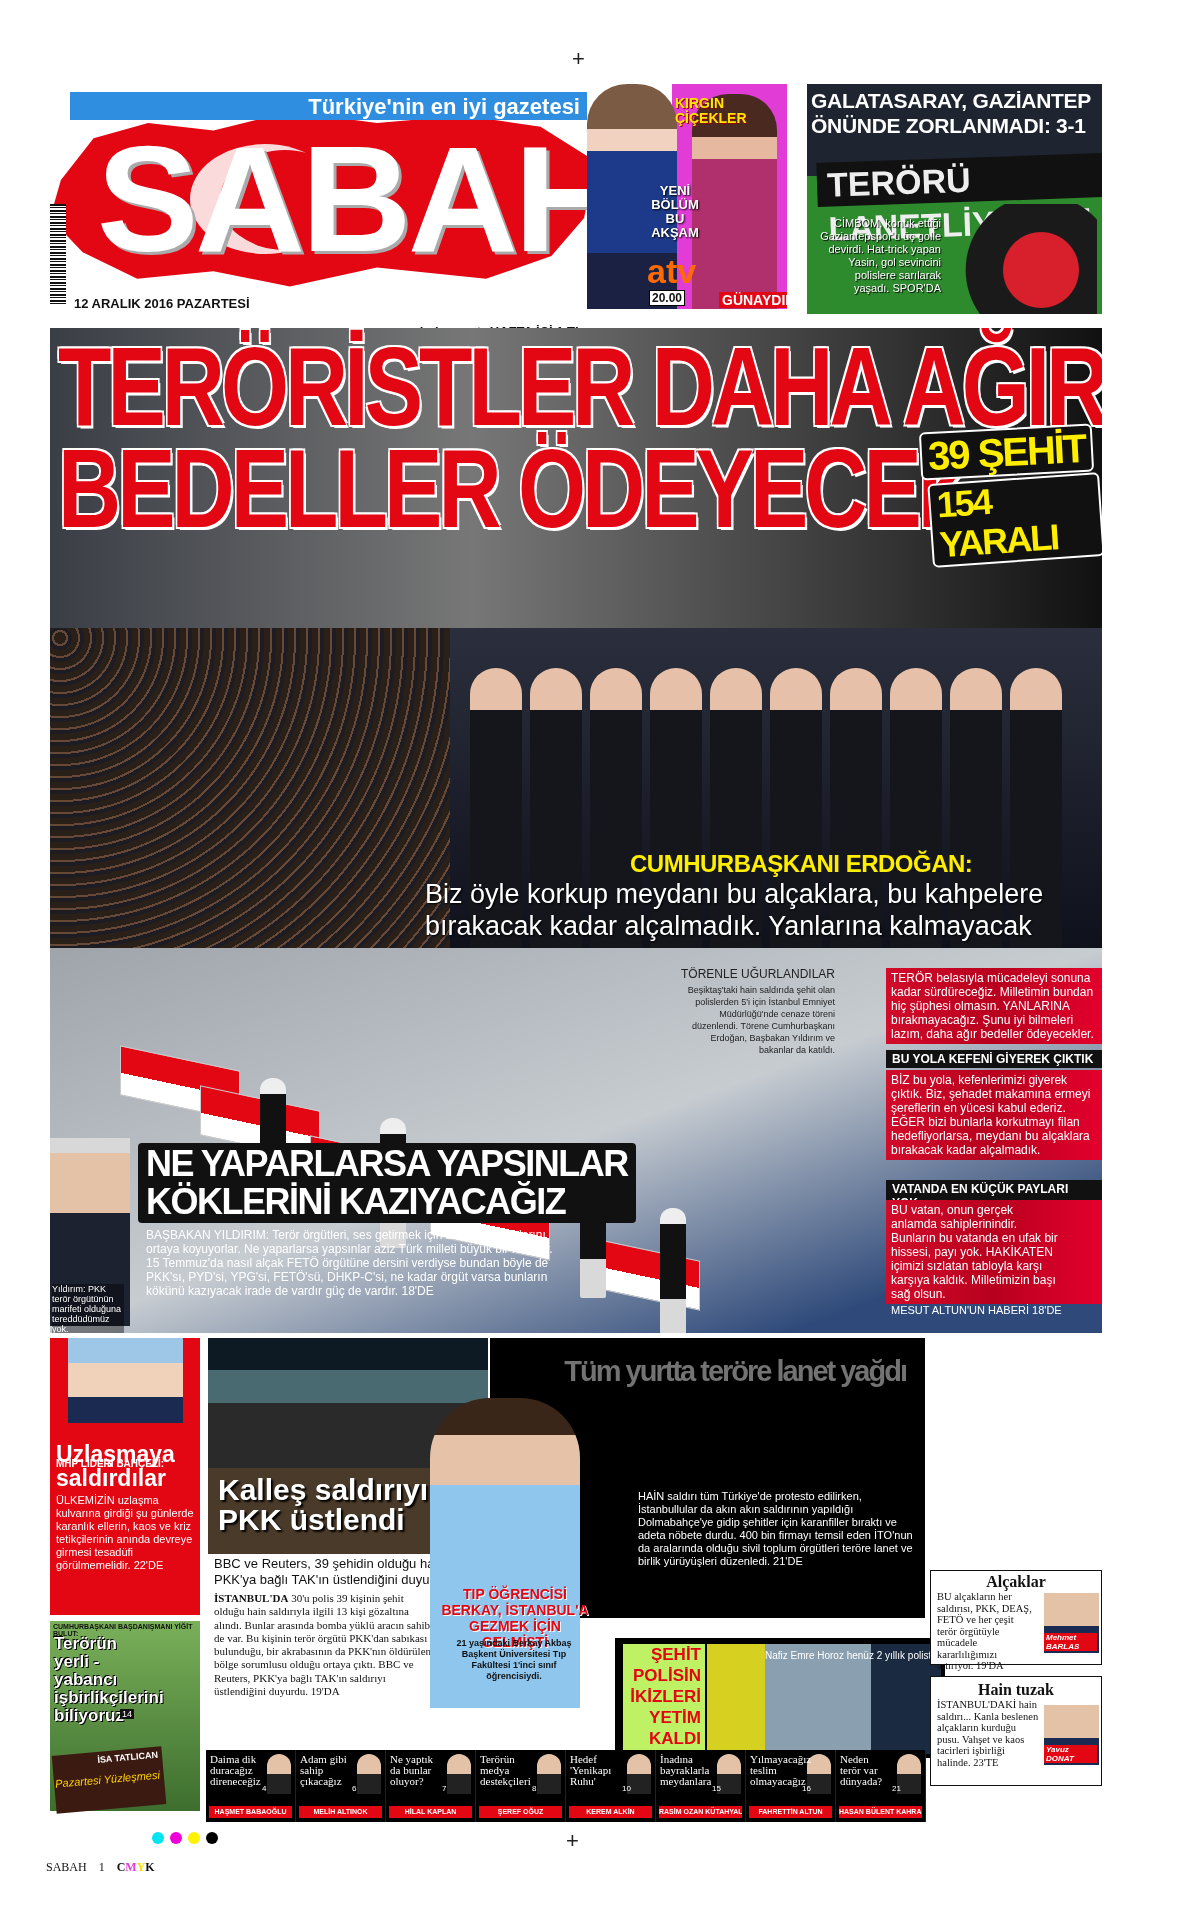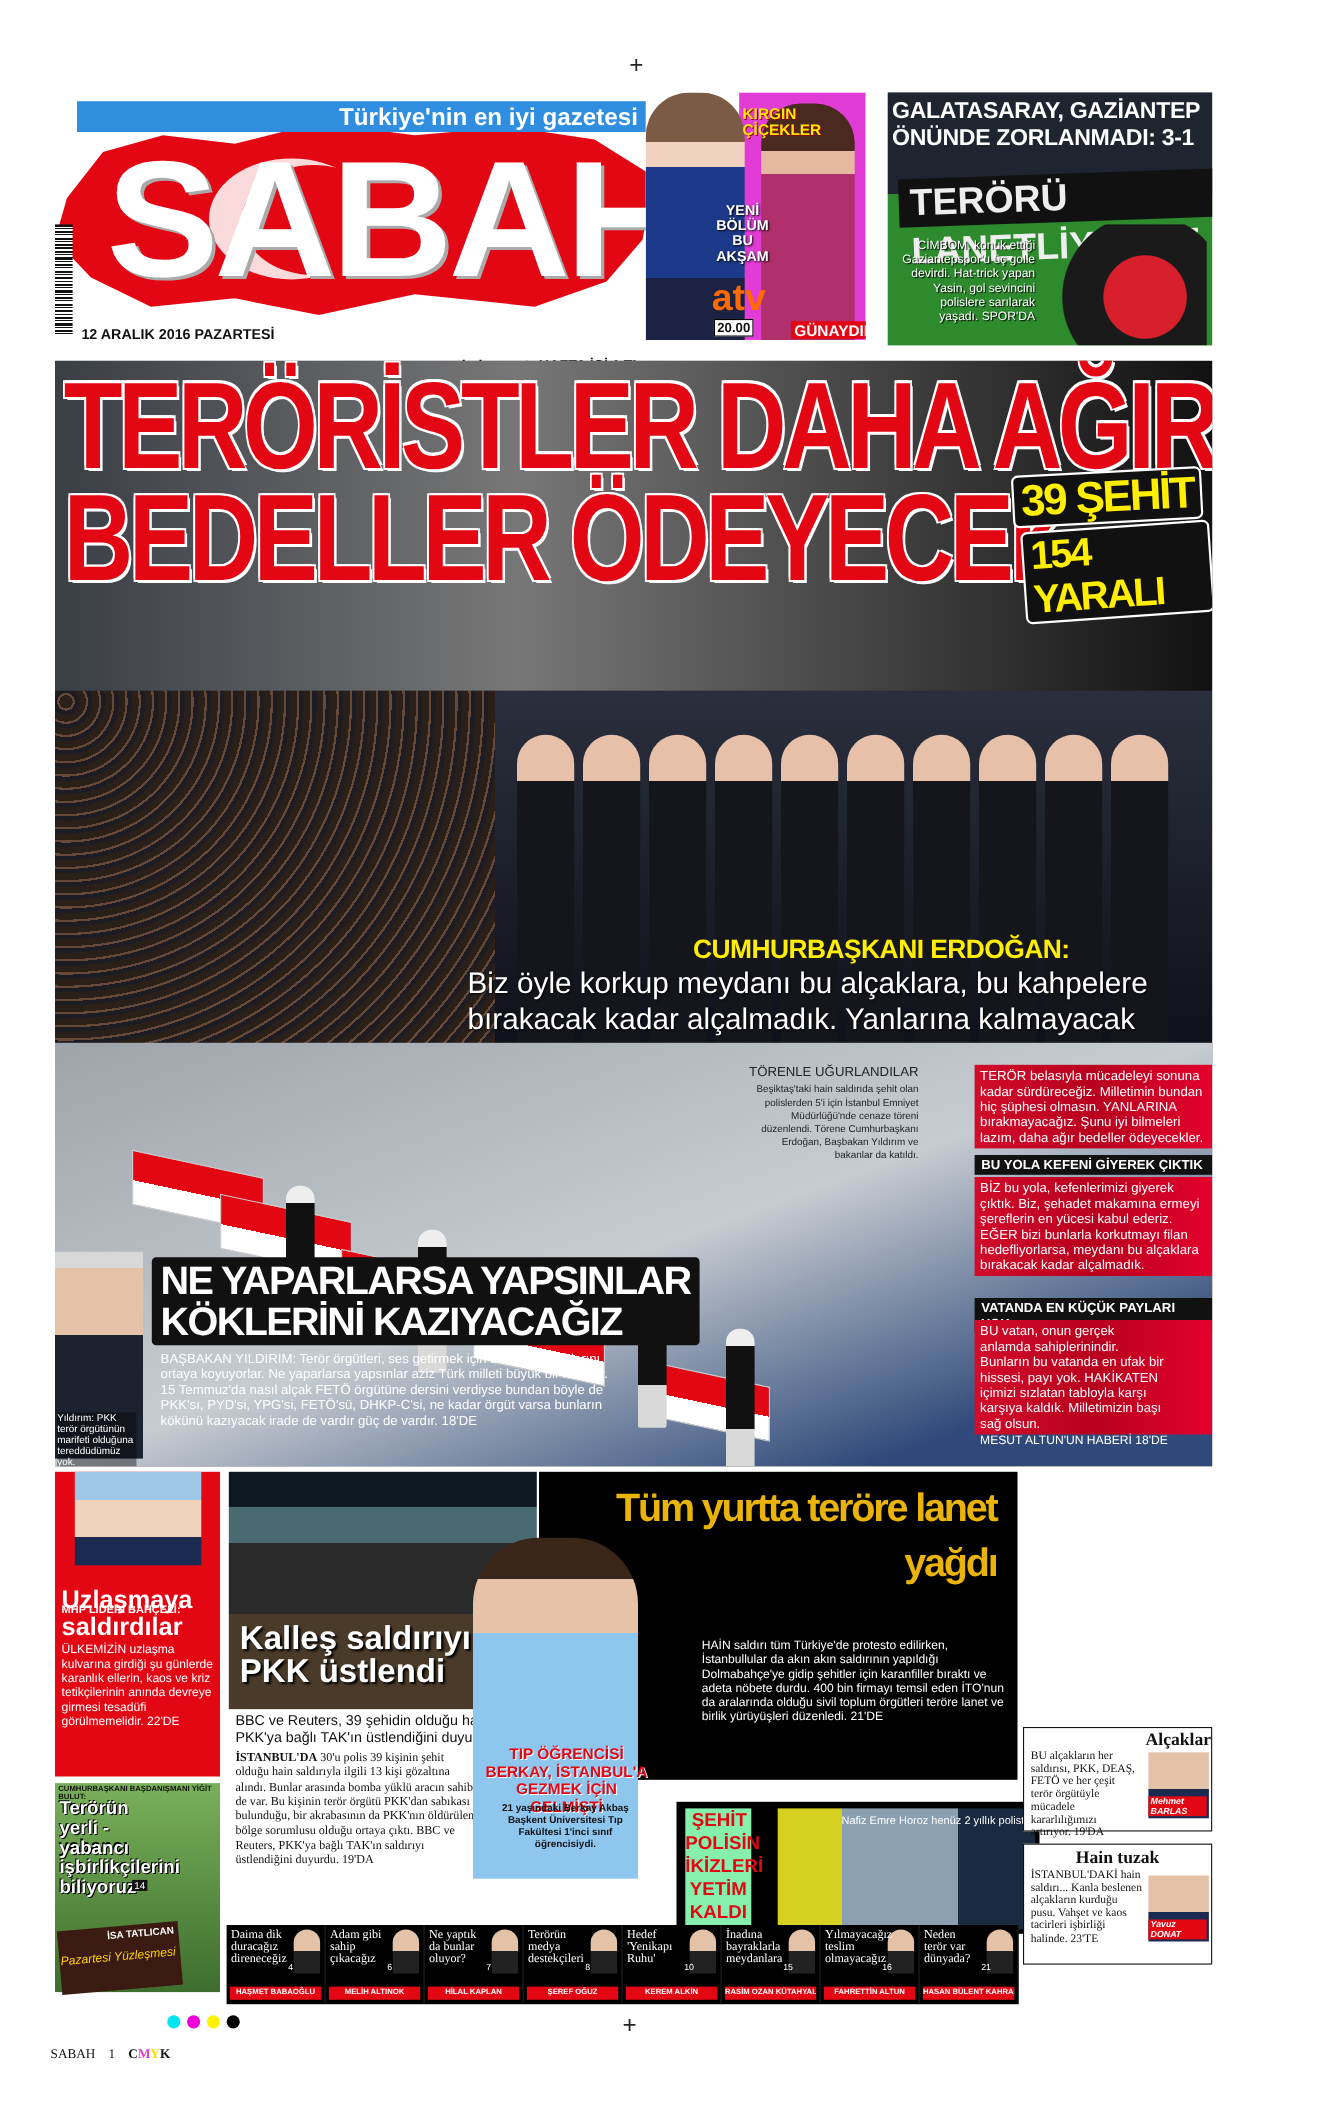--- a/index.html
+++ b/index.html
@@ -82,33 +82,33 @@
   .isa .n { position: absolute; right: 4px; top: 3px; color: #fff; font-size: 9px; font-weight: 900; }
   .isa .s { position: absolute; right: 4px; top: 22px; color: #ffd200; font-size: 11px; font-style: italic; line-height: 12px; text-align: right; }
 
   .kalles-photo { position: absolute; left: 158px; top: 0; width: 280px; height: 216px; background: linear-gradient(#0d1a24 0 15%,#4a6a72 15% 30%,#2a2a2a 30% 60%,#4a3a2a 60%); }
   .kalles { position: absolute; left: 168px; top: 137px; color: #fff; font-size: 30px; font-weight: 900; line-height: 30px; text-shadow: 2px 2px 2px #000; }
   .kalles-sub { position: absolute; left: 158px; top: 216px; width: 330px; background: #fff; font-size: 13px; line-height: 16px; padding: 2px 6px; }
   .kalles-body { position: absolute; left: 164px; top: 254px; width: 222px; font-size: 11px; line-height: 13.3px; }
   .kalles-body b { font-weight: 700; }
 
   .tum { position: absolute; left: 440px; top: 0; width: 435px; height: 280px; background: #000; }
-  .tum h2 { position: absolute; left: 16px; top: 8px; color: #eab308; font-size: 36px; font-weight: 900; line-height: 50px; letter-spacing: -2px; text-align: right; width: 400px; }
+  .tum h2 { position: absolute; left: 16px; top: 8px; color: #737373; font-size: 29px; font-weight: 900; line-height: 50px; letter-spacing: -2px; text-align: right; width: 400px; }
   .tum-body { position: absolute; left: 148px; top: 152px; width: 278px; color: #fff; font-size: 11px; line-height: 13px; }
   .crowd-r { position: absolute; left: 875px; top: 0; width: 177px; height: 240px; background: linear-gradient(#a6c8e6 0 18%,#2a90c8 18% 38%,#3a3a3a 38% 50%,#6b2a2a 50%); }
   .crowd-r .cap { position: absolute; left: 18px; top: 6px; font-size: 9px; line-height: 11px; color: #111; }
   .student { position: absolute; left: 380px; top: 60px; width: 150px; height: 310px; background: linear-gradient(#3a2618 0 12%,#e6c2a8 12% 28%,#8ec6ee 28%); border-radius: 60px 60px 0 0; }
   .tip { position: absolute; left: 390px; top: 248px; color: #e30613; font-size: 14px; font-weight: 900; line-height: 16px; text-align: center; width: 150px; text-shadow: 1px 1px 0 #fff; }
   .tip-sub { position: absolute; left: 395px; top: 300px; width: 138px; color: #111; font-size: 9px; line-height: 11px; text-align: center; font-weight: 700; }
   .sehit-box { position: absolute; left: 565px; top: 300px; width: 330px; height: 120px; background: #000; }
-  .sehit-title { position: absolute; left: 8px; top: 6px; width: 60px; height: 110px; background: #86efac; color: #e30613; font-size: 17px; font-weight: 900; line-height: 21px; text-align: right; padding-right: 4px; }
+  .sehit-title { position: absolute; left: 8px; top: 6px; width: 82px; height: 110px; background: #bef264; color: #e30613; font-size: 17px; font-weight: 900; line-height: 21px; text-align: right; padding-right: 4px; }
   .sehit-photo { position: absolute; left: 92px; top: 6px; width: 234px; height: 110px; background: linear-gradient(90deg,#d6d020 0 25%,#8aa0b0 25% 70%,#1a2a40 70%); }
   .sehit-cap { position: absolute; left: 150px; top: 12px; color: #fff; font-size: 10px; line-height: 12px; }
   .alc { position: absolute; left: 880px; top: 232px; width: 172px; height: 95px; background: #fff; border: 1px solid #111; }
-  .alc h3 { font-family: "Liberation Serif", serif; font-size: 16px; text-align: right; margin-top: 2px; }
+  .alc h3 { font-family: "Liberation Serif", serif; font-size: 16px; text-align: center; margin-top: 2px; }
   .alc p { font-family: "Liberation Serif", serif; font-size: 10.5px; line-height: 11.5px; width: 105px; padding-left: 6px; }
   .col-photo { position: absolute; right: 2px; top: 22px; width: 55px; height: 60px; background: linear-gradient(#e3c2a8 0 55%,#1a2a50 55%); }
   .col-name { position: absolute; right: 2px; bottom: 2px; background: #e30613; color: #fff; font-size: 8px; font-style: italic; font-weight: 700; padding: 0 2px; line-height: 9px; }
   .hain { position: absolute; left: 880px; top: 338px; width: 172px; height: 110px; background: #fff; border: 1px solid #111; }
   .hain h3 { font-family: "Liberation Serif", serif; font-size: 16px; text-align: center; margin-top: 4px; }
   .hain p { font-family: "Liberation Serif", serif; font-size: 10.5px; line-height: 11.5px; width: 110px; padding-left: 6px; }
 
   .cols-strip { position: absolute; left: 156px; top: 412px; width: 720px; height: 72px; background: #000; display: flex; }
   .col-item { position: relative; flex: 1; border-right: 1px solid #222; }
   .col-item .t { position: absolute; left: 4px; top: 4px; color: #fff; font-family: "Liberation Serif", serif; font-size: 11px; line-height: 11px; width: 52px; }

